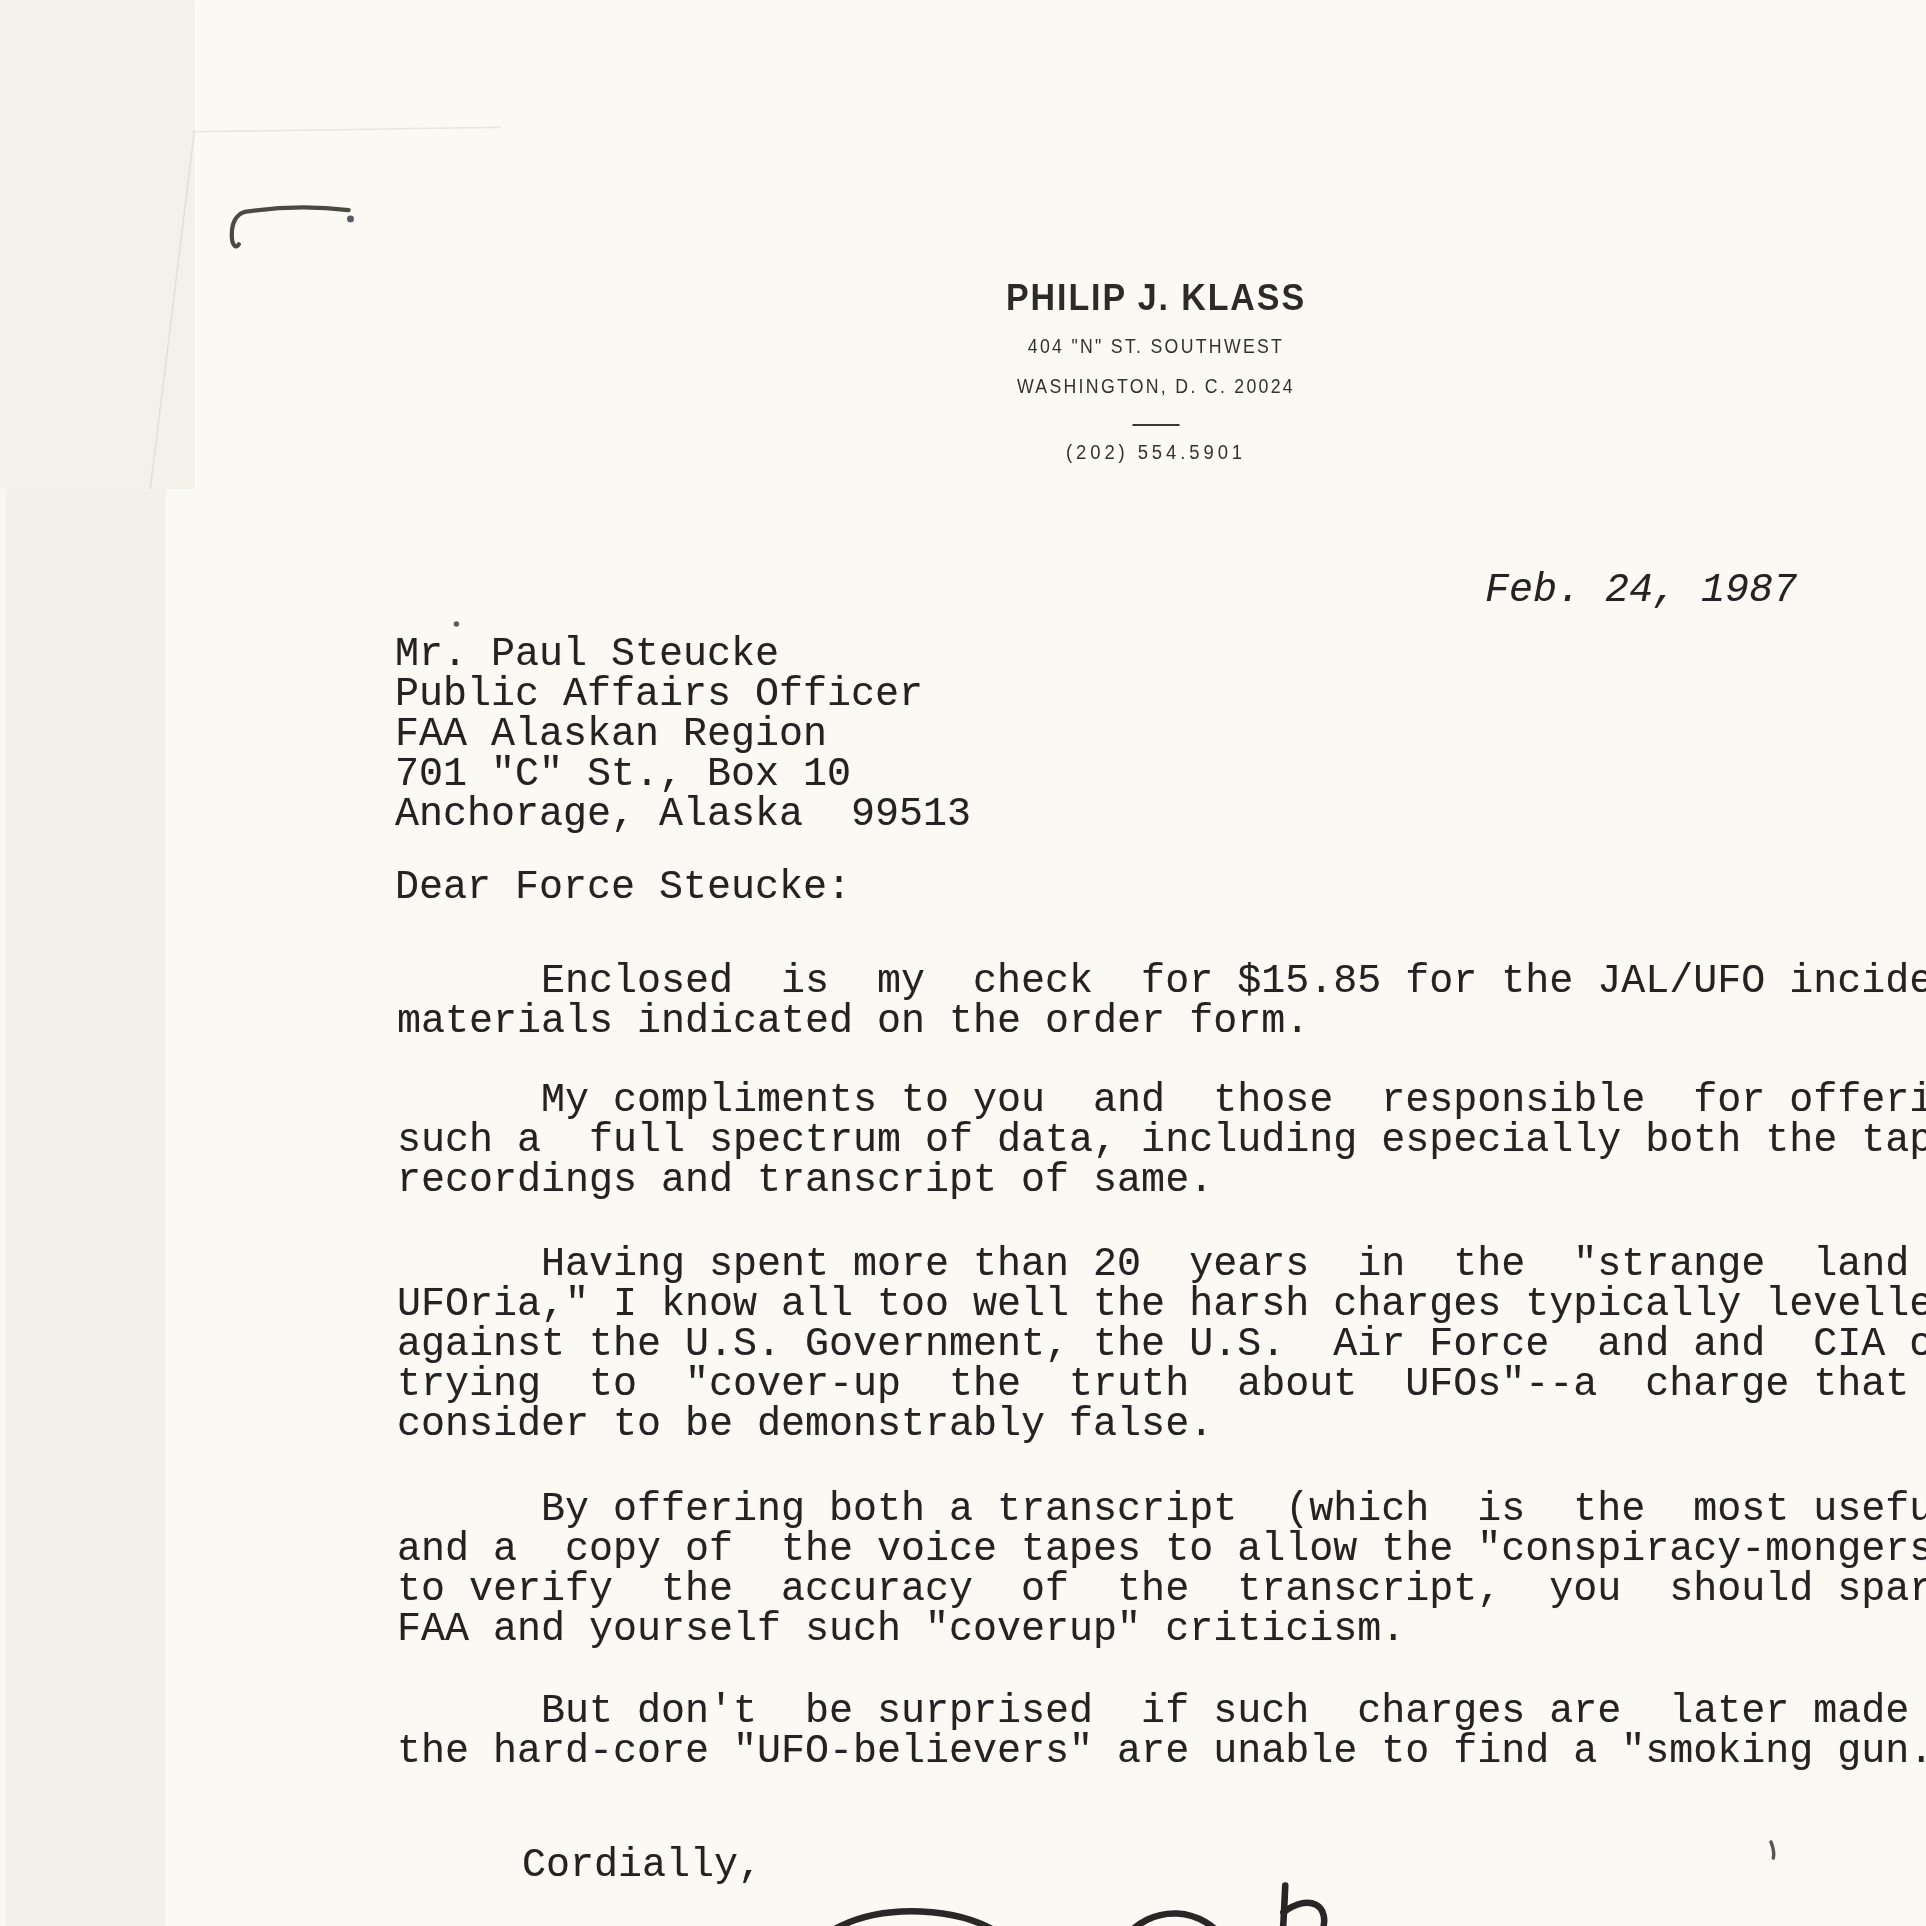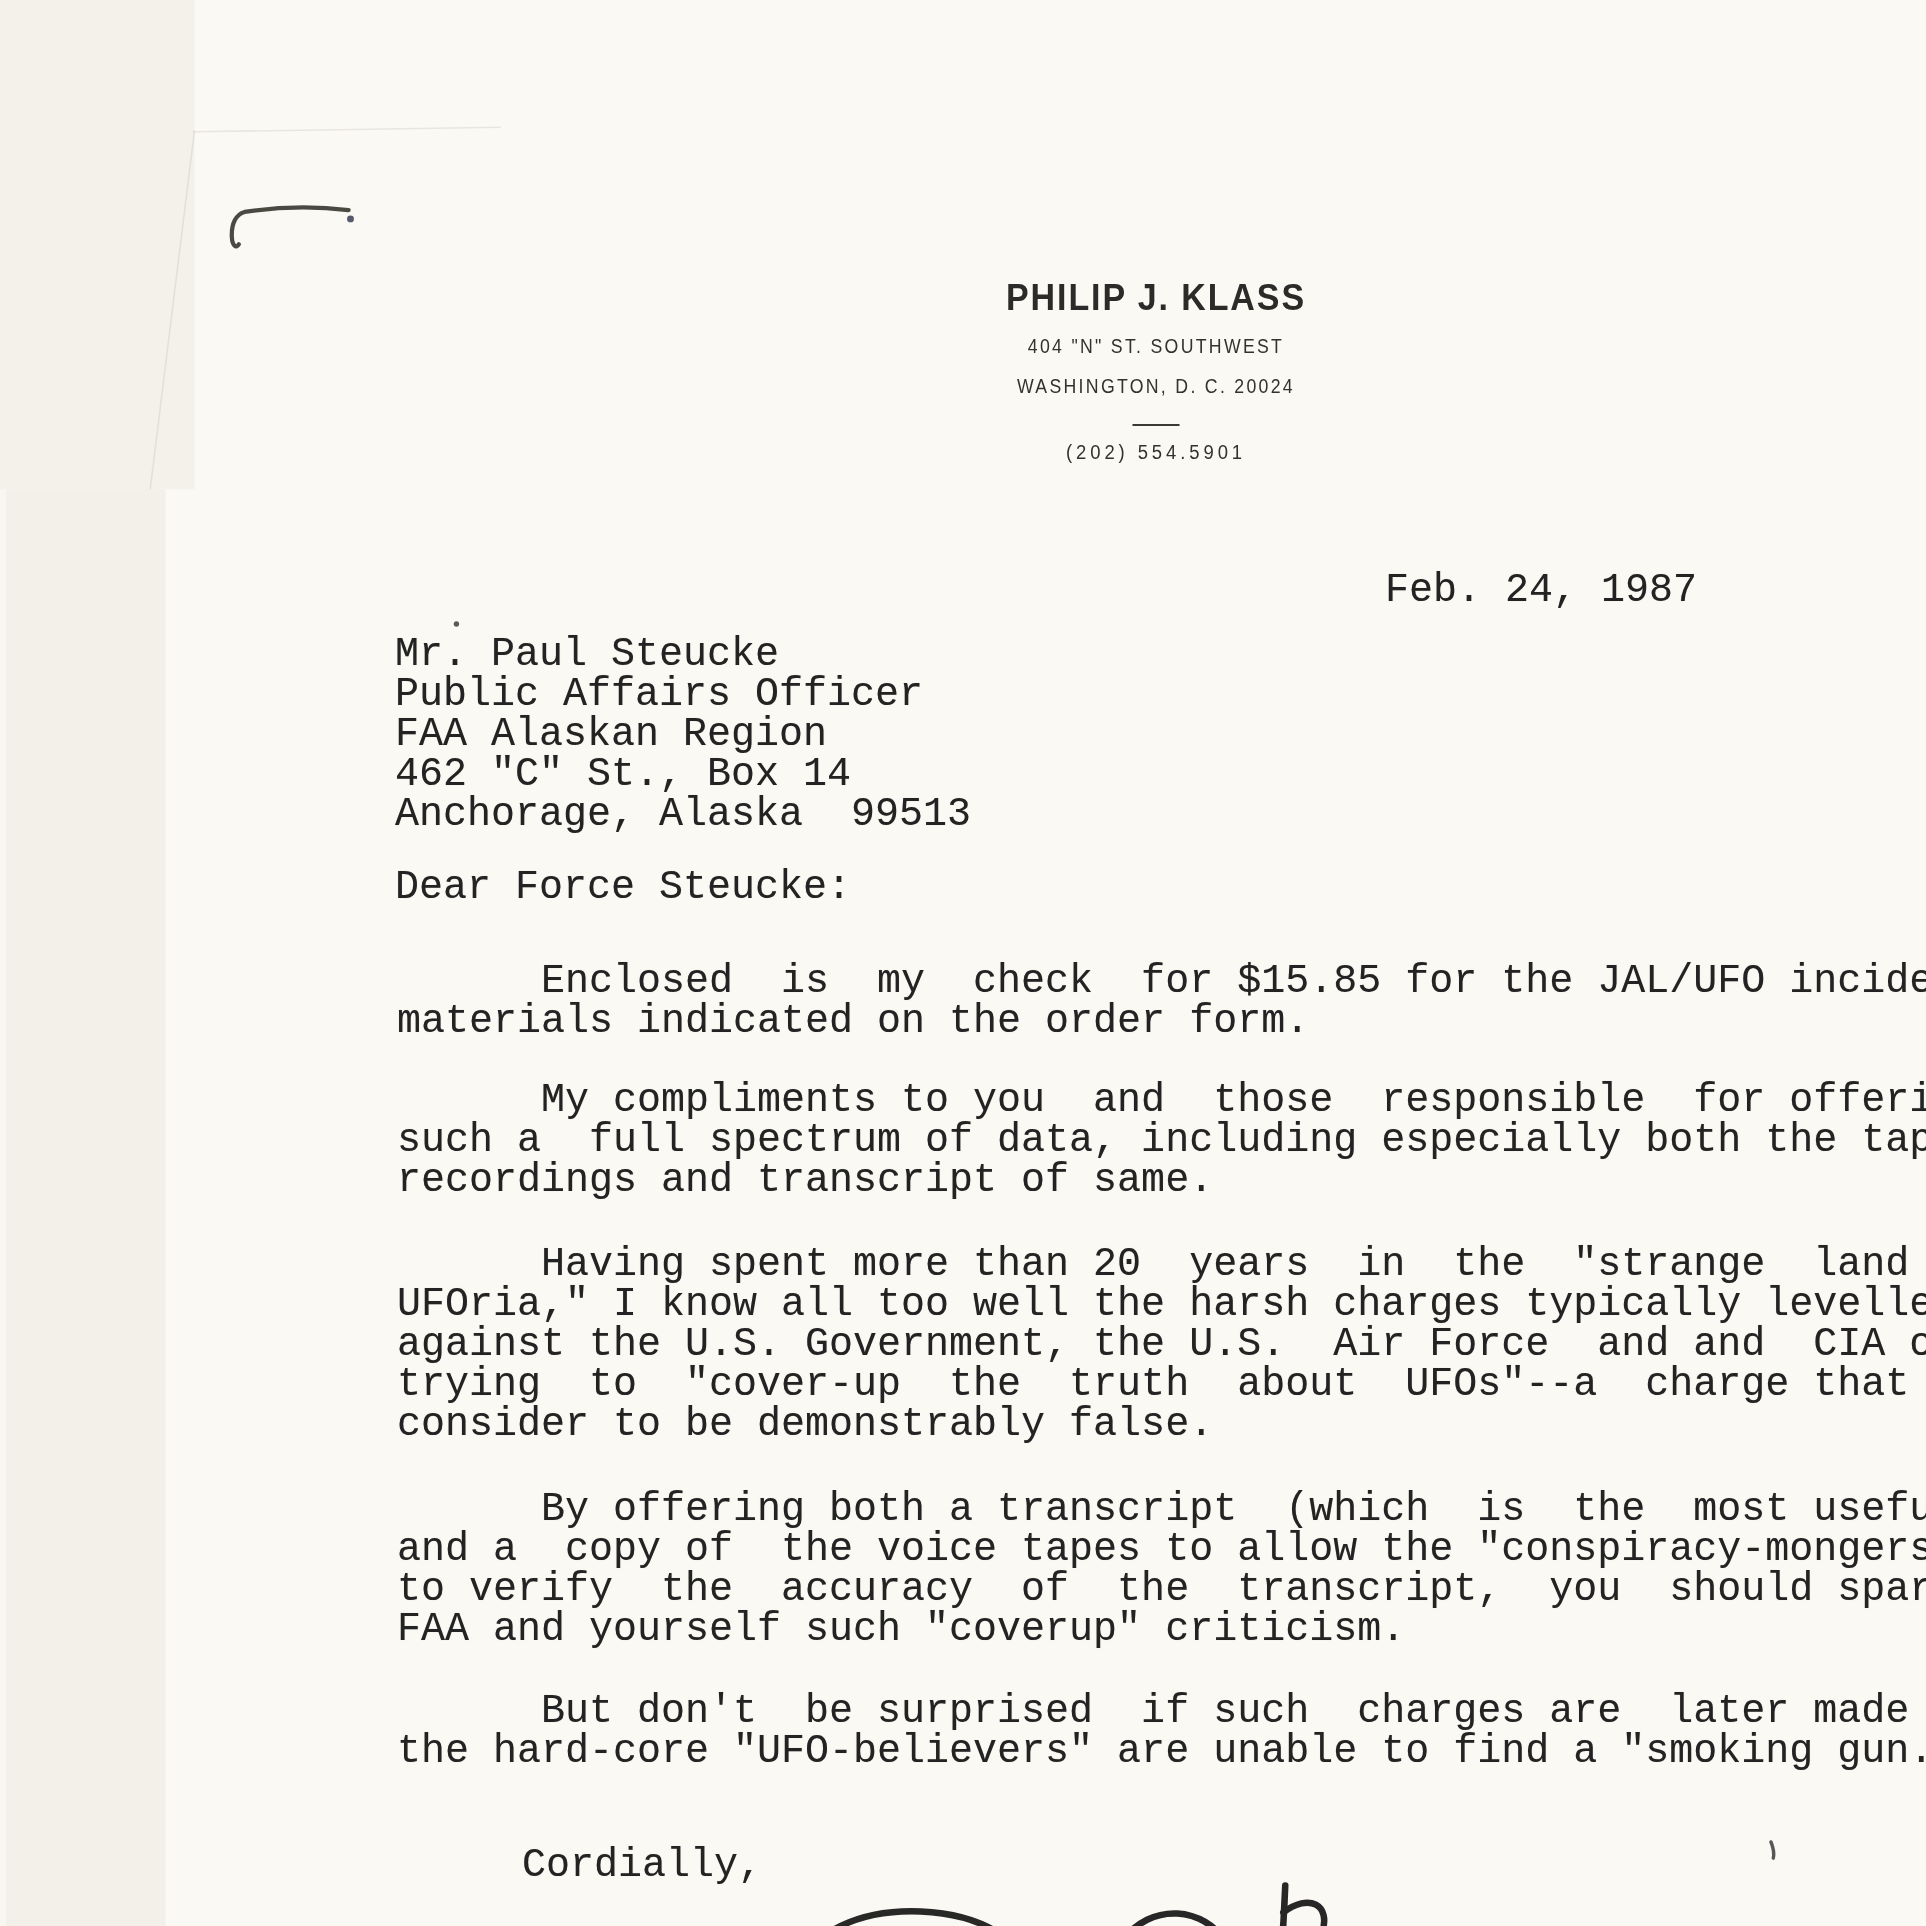--- a/index.html
+++ b/index.html
@@ -72,25 +72,25 @@
     <circle cx="3120" cy="6906" r="15" fill="#555" opacity="0.45"></circle>
     <circle cx="3472" cy="6914" r="7" fill="#3c3c3c" opacity="0.85"></circle>
   </svg>
 
   <div class="lh lh-name">PHILIP J. KLASS</div>
   <div class="lh lh-a1">404 "N" ST. SOUTHWEST</div>
   <div class="lh lh-a2">WASHINGTON, D. C. 20024</div>
   <div class="lh-rule"></div>
   <div class="lh lh-phone">(202) 554.5901</div>
 
-  <div class="type" style="left:1385px;top:571px;">Feb. 24, 1987</div>
+  <div class="type" style="left:1485px;top:571px;font-style:italic;">Feb. 24, 1987</div>
   <div class="type" style="left:395px;top:635px;">Mr. Paul Steucke
 Public Affairs Officer
 FAA Alaskan Region
-462 "C" St., Box 14
+701 "C" St., Box 10
 Anchorage, Alaska  99513</div>
   <div class="type" style="left:395px;top:868px;">Dear Force Steucke:</div>
   <div class="type" style="left:397px;top:962px;">      Enclosed  is  my  check  for $15.85 for the JAL/UFO incident
 materials indicated on the order form.</div>
   <div class="type" style="left:397px;top:1081px;">      My compliments to you  and  those  responsible  for offering
 such a  full spectrum of data, including especially both the tape
 recordings and transcript of same.</div>
   <div class="type" style="left:397px;top:1245px;">      Having spent more than 20  years  in  the  "strange  land of
 UFOria," I know all too well the harsh charges typically levelled
 against the U.S. Government, the U.S.  Air Force  and and  CIA of

